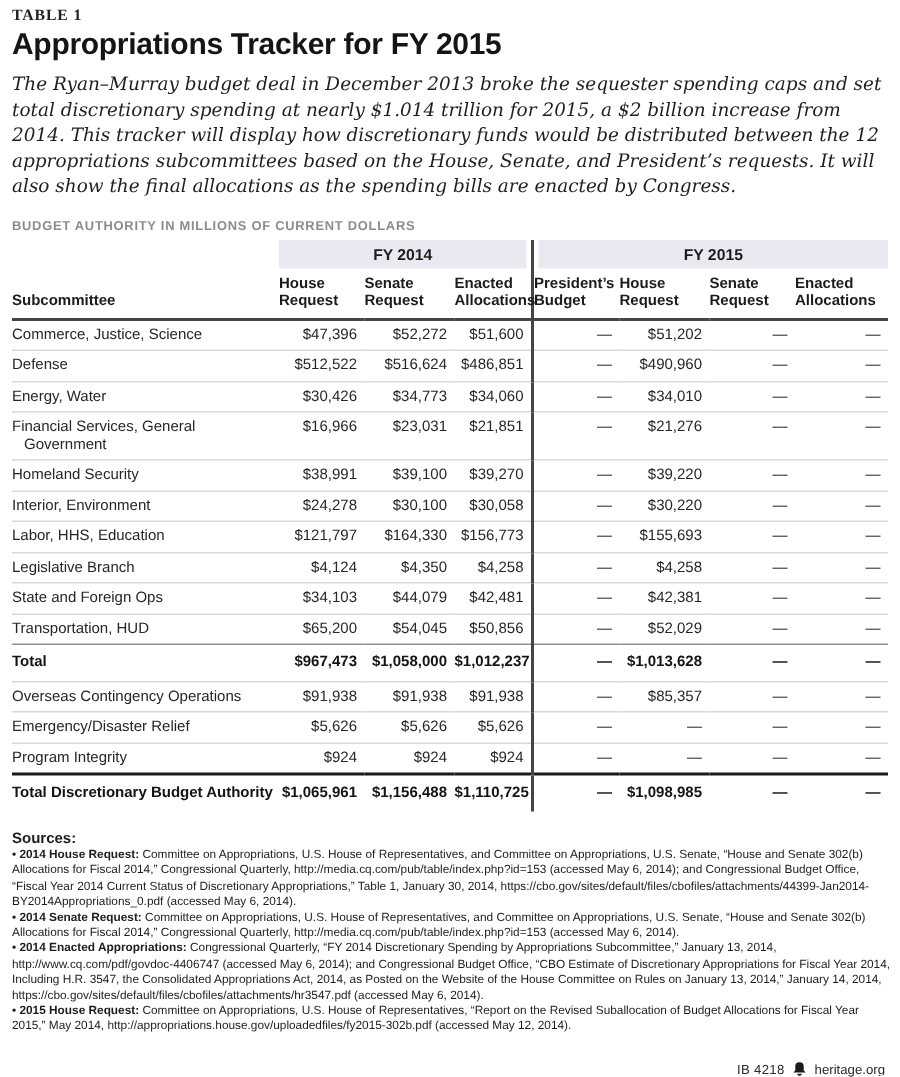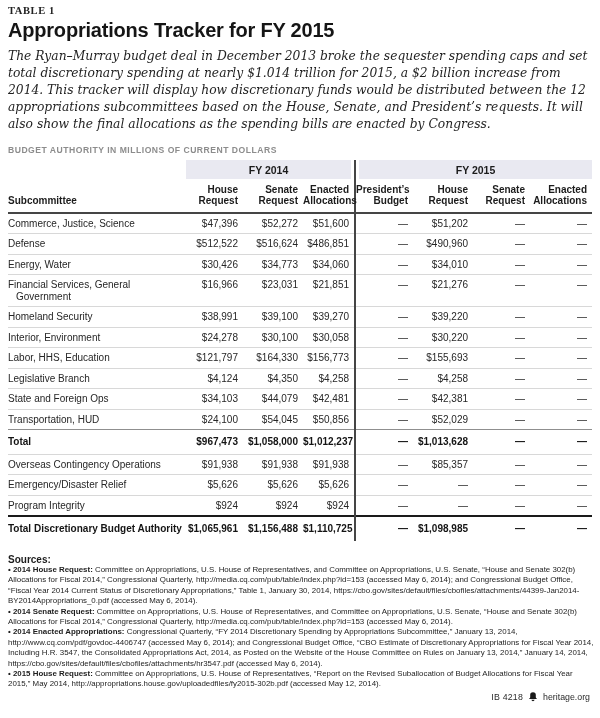--- a/index.html
+++ b/index.html
@@ -33,21 +33,21 @@
   tr.group-row td { padding: 0 0 3px 0; }
   .band {
     background: #e9e9f1; font-weight: bold; font-size: 10.5px; color: #1c1c1c;
     text-align: center; padding: 4px 0 3px 0;
   }
   .band-fy14 { margin-right: 3px; }
   .band-fy15 { margin-left: 3px; }
   
   tr.col-head th {
     font-size: 10px; font-weight: bold; color: #1c1c1c; vertical-align: bottom;
-    text-align: right; padding: 2px 5px 5px 0; white-space: pre-line; line-height: 11.5px;
+    text-align: left; padding: 2px 5px 5px 0; white-space: pre-line; line-height: 11.5px;
     border-bottom: 2px solid #454545;
   }
   tr.col-head th.c-label { text-align: left; padding-left: 0; }
   
   tbody td { padding: 4px 5px 4px 0; text-align: right; vertical-align: top; }
   tbody td.c-label {
     text-align: left; padding-left: 8px; text-indent: -8px; padding-right: 2px;
     line-height: 11.5px;
   }
   tbody tr + tr td { border-top: 1px solid #d8d8d8; }
@@ -57,21 +57,21 @@
   
   .divider-l { border-left: 2px solid #454545; }
   .sources {
     margin-top: 14px; font-size: 7.9px; line-height: 10.4px; color: #1d1d1d;
     width: 586px; word-break: break-word;
   }
   .sources-heading { font-weight: bold; font-size: 10px; }
   .source-item { margin: 0; }
   .source-label { font-weight: bold; text-align: center; }
   .footer {
-    position: absolute; right: 10px; bottom: 16px; display: flex; align-items: center;
+    position: absolute; right: 10px; bottom: 0; display: flex; align-items: center;
     gap: 5px; font-size: 8.8px; color: #2b2b2b;
   }
   .footer .doc-id { letter-spacing: 0.2px; }
   .bell { width: 10px; height: 10px; fill: #1a1a1a; }
 </style>
 </head>
 <body>
 
 <div class="page">
 
@@ -208,21 +208,21 @@
           <td>$34,103</td>
           <td>$44,079</td>
           <td>$42,481</td>
           <td class="divider-l">—</td>
           <td>$42,381</td>
           <td>—</td>
           <td>—</td>
         </tr>
         <tr>
           <td class="c-label">Transportation, HUD</td>
-          <td>$24,100</td>
+          <td>$65,200</td>
           <td>$54,045</td>
           <td>$50,856</td>
           <td class="divider-l">—</td>
           <td>$52,029</td>
           <td>—</td>
           <td>—</td>
         </tr>
         <tr class="bold-row section-start">
           <td class="c-label">Total</td>
           <td>$967,473</td>

